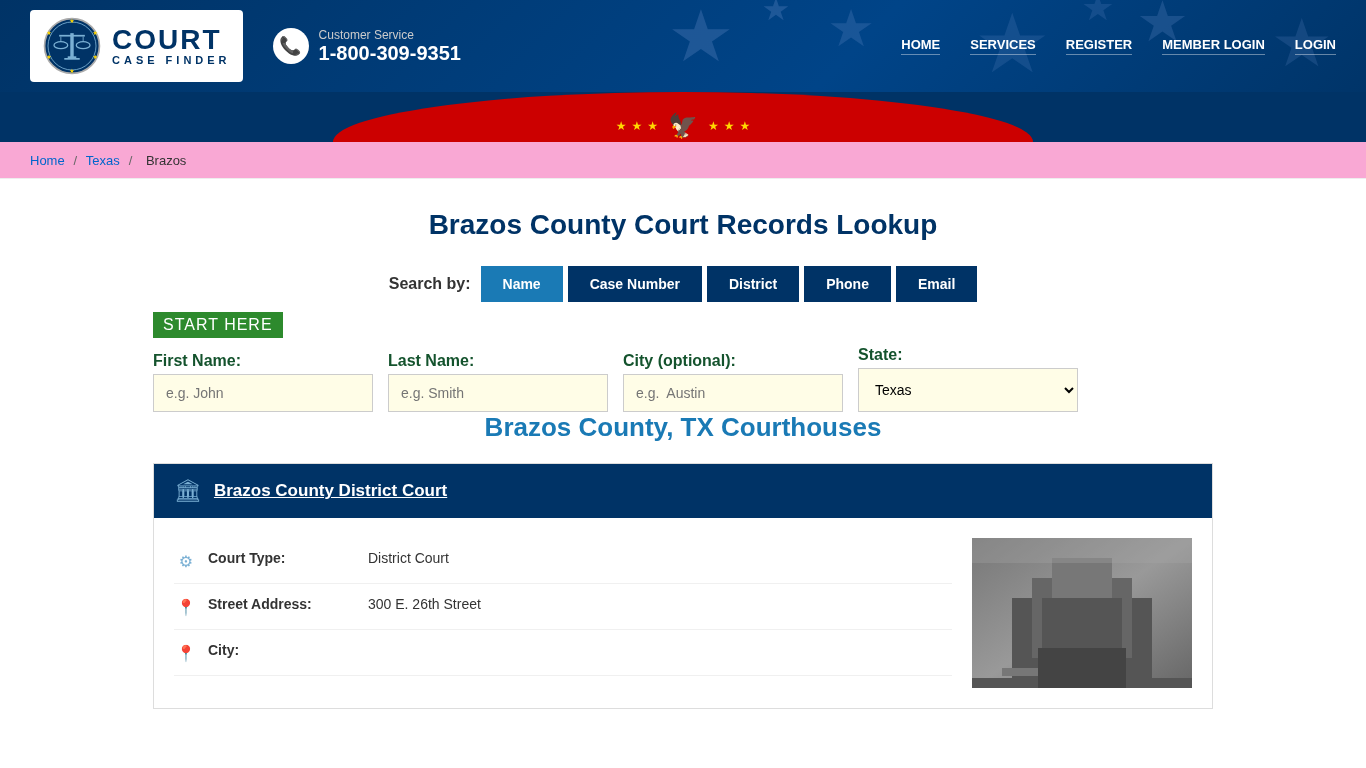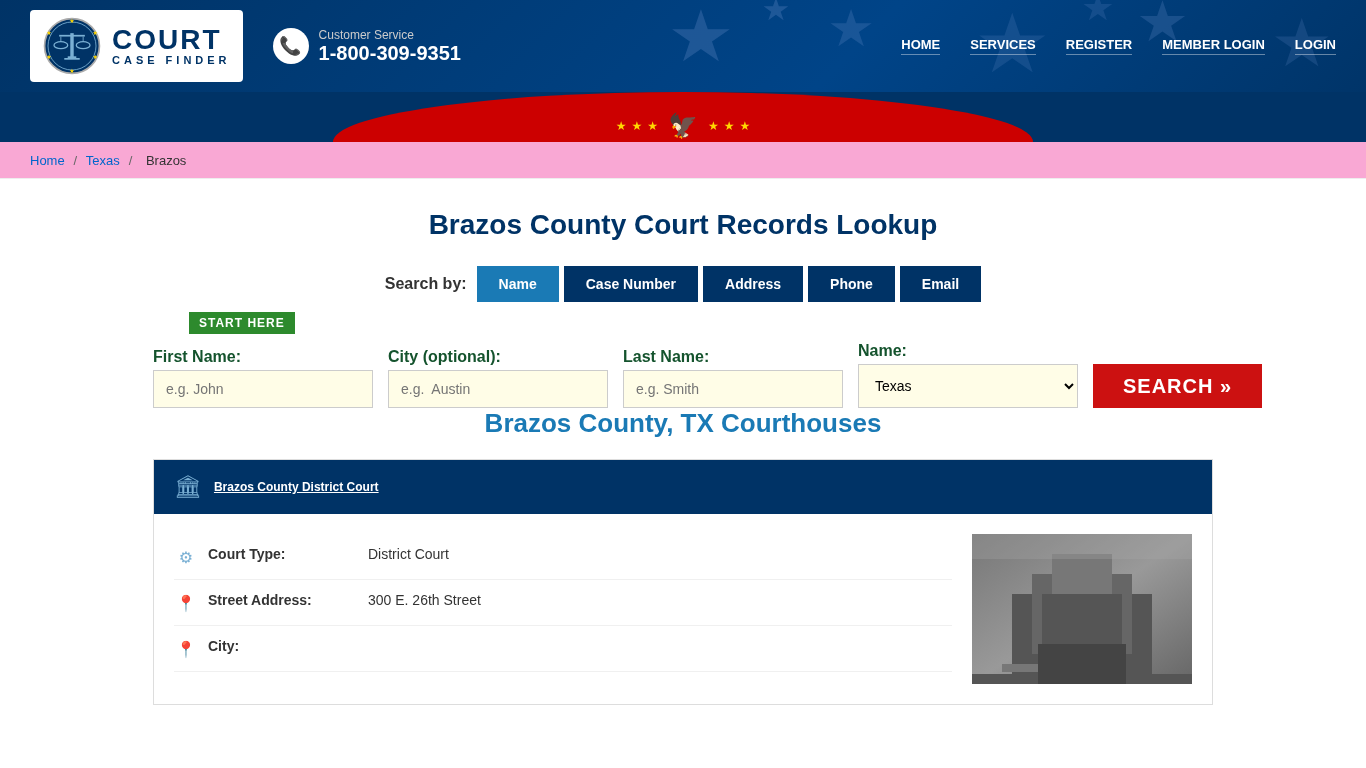--- a/index.html
+++ b/index.html
@@ -178,27 +178,26 @@
       color: white;
       border-radius: 0;
     }
     .tab-btn.active { background: #1a7ab5; }
     .tab-btn:not(.active) { background: #003366; }
 
     
     .start-here-badge {
       background: #2d8a2d;
       color: white;
-      font-size: 12px;
-      font-weight: 700;
+      font-size: 16px;
+      font-weight: 400;
       padding: 4px 10px;
       display: inline-block;
       margin-bottom: 8px;
       letter-spacing: 1px;
-      margin-left: 36px;
     }
     .search-form-row {
       display: flex;
       align-items: flex-end;
       gap: 15px;
     }
     .form-group {
       display: flex;
       flex-direction: column;
       gap: 4px;
@@ -259,21 +258,21 @@
       display: flex;
       align-items: center;
       gap: 12px;
     }
     .courthouse-header-icon {
       color: #7ab0d4;
       font-size: 22px;
     }
     .courthouse-name {
       color: white;
-      font-size: 12px;
+      font-size: 17px;
       font-weight: 700;
       text-decoration: underline;
       cursor: pointer;
     }
     .courthouse-body {
       display: flex;
       padding: 20px;
       gap: 20px;
       background: white;
     }
@@ -431,47 +430,46 @@
 </div>
 
 <main class="main-content">
 
   <h1 class="page-title">Brazos County Court Records Lookup</h1>
 
   <div class="search-by-row">
     <span class="search-by-label">Search by:</span>
     <button class="tab-btn active">Name</button>
     <button class="tab-btn">Case Number</button>
-    <button class="tab-btn">Address</button>
+    <button class="tab-btn">District</button>
     <button class="tab-btn">Phone</button>
     <button class="tab-btn">Email</button>
   </div>
 
   <div>
     <span class="start-here-badge">START HERE</span>
     <div class="search-form-row">
       <div class="form-group">
         <label>First Name:</label>
         <input type="text" class="form-group input" placeholder="e.g. John" style="">
       </div>
       <div class="form-group">
+        <label>Last Name:</label>
+        <input type="text" class="form-group input" placeholder="e.g. Smith" style="">
+      </div>
+      <div class="form-group">
         <label>City (optional):</label>
         <input type="text" class="form-group input" style="width: 220px;" placeholder="e.g.  Austin">
       </div>
       <div class="form-group">
-        <label>Last Name:</label>
-        <input type="text" class="form-group input" placeholder="e.g. Smith" style="">
-      </div>
-      <div class="form-group">
-        <label>Name:</label>
+        <label>State:</label>
         <select class="state-select" style="background:#fffde7; padding:10px 12px; border:1px solid #ccc; font-size:14px; height:44px; width:220px;">
           
         <option value="Alabama">Alabama</option><option value="Alaska">Alaska</option><option value="Arizona">Arizona</option><option value="Arkansas">Arkansas</option><option value="California">California</option><option value="Colorado">Colorado</option><option value="Connecticut">Connecticut</option><option value="Delaware">Delaware</option><option value="Florida">Florida</option><option value="Georgia">Georgia</option><option value="Hawaii">Hawaii</option><option value="Idaho">Idaho</option><option value="Illinois">Illinois</option><option value="Indiana">Indiana</option><option value="Iowa">Iowa</option><option value="Kansas">Kansas</option><option value="Kentucky">Kentucky</option><option value="Louisiana">Louisiana</option><option value="Maine">Maine</option><option value="Maryland">Maryland</option><option value="Massachusetts">Massachusetts</option><option value="Michigan">Michigan</option><option value="Minnesota">Minnesota</option><option value="Mississippi">Mississippi</option><option value="Missouri">Missouri</option><option value="Montana">Montana</option><option value="Nebraska">Nebraska</option><option value="Nevada">Nevada</option><option value="New Hampshire">New Hampshire</option><option value="New Jersey">New Jersey</option><option value="New Mexico">New Mexico</option><option value="New York">New York</option><option value="North Carolina">North Carolina</option><option value="North Dakota">North Dakota</option><option value="Ohio">Ohio</option><option value="Oklahoma">Oklahoma</option><option value="Oregon">Oregon</option><option value="Pennsylvania">Pennsylvania</option><option value="Rhode Island">Rhode Island</option><option value="South Carolina">South Carolina</option><option value="South Dakota">South Dakota</option><option value="Tennessee">Tennessee</option><option value="Texas" selected="">Texas</option><option value="Utah">Utah</option><option value="Vermont">Vermont</option><option value="Virginia">Virginia</option><option value="Washington">Washington</option><option value="West Virginia">West Virginia</option><option value="Wisconsin">Wisconsin</option><option value="Wyoming">Wyoming</option></select>
       </div>
-      <button class="search-btn">SEARCH »</button>
     </div>
   </div>
 
 
   <h2 class="section-title">Brazos County, TX Courthouses</h2>
 
   <div class="courthouse-card">
     <div class="courthouse-header">
       <span class="courthouse-header-icon">🏛</span>
       <span class="courthouse-name">Brazos County District Court</span>

